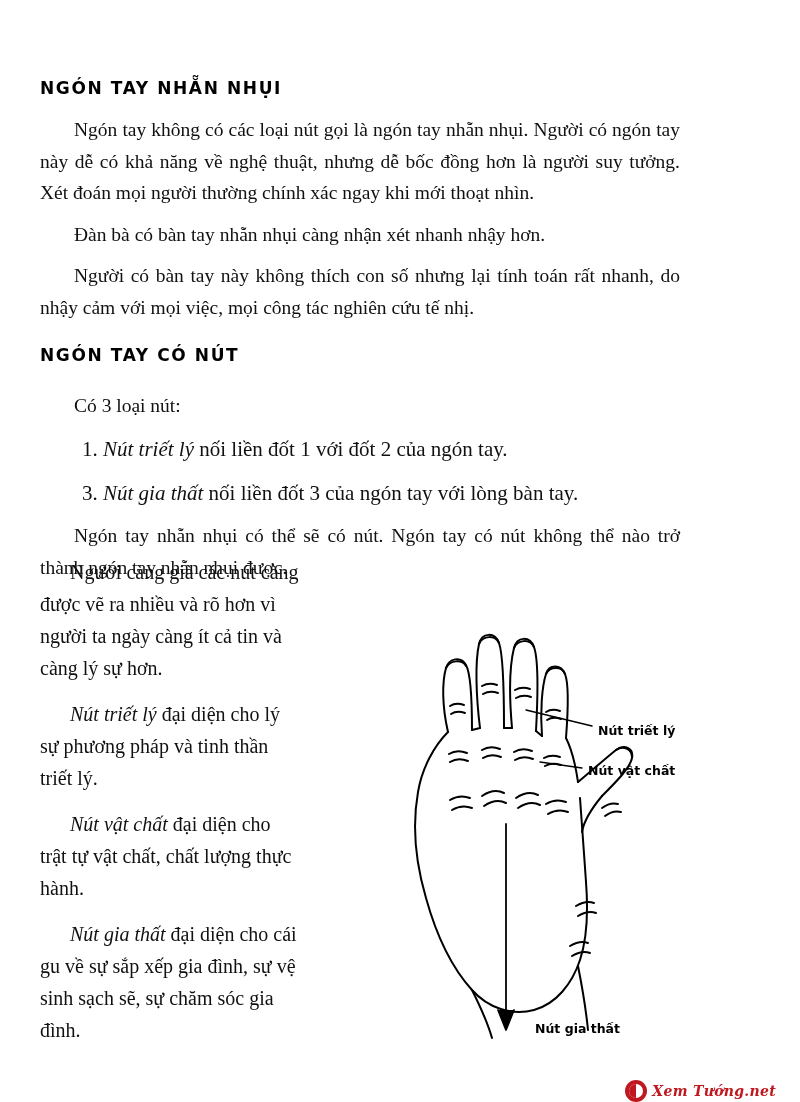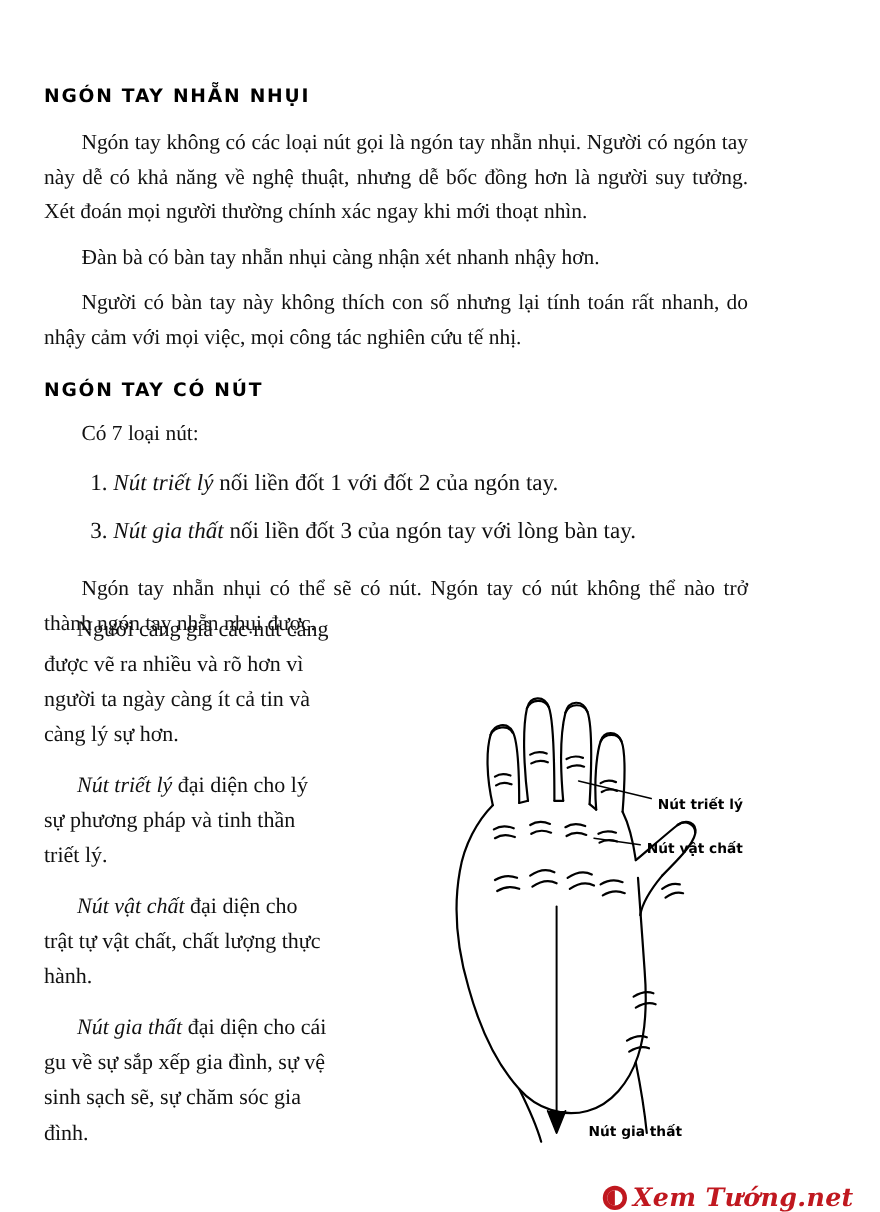--- a/index.html
+++ b/index.html
@@ -30,21 +30,21 @@
     font-size: 17px;
     letter-spacing: 1.6px;
     margin: 0 0 16px 0;
     color: #000;
   }
   h2.heading2 {
     font-family: "DejaVu Sans", sans-serif;
     font-weight: bold;
     font-size: 17px;
     letter-spacing: 1.6px;
-    margin: 22px 0 14px 0;
+    margin: 22px 0 25px 0;
     color: #000;
   }
   p.para {
     font-size: 19.5px;
     line-height: 1.62;
     margin: 0 0 10px 0;
     text-align: justify;
     text-indent: 34px;
   }
   p.list {
@@ -135,41 +135,41 @@
     position: absolute;
     left: 4px; top: 4px;
     width: 7px; height: 14px;
     border-radius: 14px 0 0 14px;
     background: #c0181f;
   }
   .wm-text {
     font-family: "DejaVu Serif", serif;
     font-style: italic;
     font-weight: bold;
-    font-size: 23px;
+    font-size: 14px;
     color: #c0181f;
     letter-spacing: 0.3px;
   }
 </style>
 </head>
 <body>
 
 <div class="page">
 
   <div class="content">
 
     <h2 class="heading">NGÓN TAY NHẴN NHỤI</h2>
 
     <p class="para">Ngón tay không có các loại nút gọi là ngón tay nhẵn nhụi. Người có ngón tay này dễ có khả năng về nghệ thuật, nhưng dễ bốc đồng hơn là người suy tưởng. Xét đoán mọi người thường chính xác ngay khi mới thoạt nhìn.</p>
     <p class="para">Đàn bà có bàn tay nhẵn nhụi càng nhận xét nhanh nhậy hơn.</p>
     <p class="para">Người có bàn tay này không thích con số nhưng lại tính toán rất nhanh, do nhậy cảm với mọi việc, mọi công tác nghiên cứu tế nhị.</p>
 
     <h2 class="heading2">NGÓN TAY CÓ NÚT</h2>
 
-    <p class="para">Có 7 loại nút:</p>
+    <p class="para">Có 3 loại nút:</p>
 
     <p class="list"><span>1.</span> <span class="it">Nút triết lý</span><span> nối liền đốt 1 với đốt 2 của ngón tay.</span></p>
     <p class="list"><span>3.</span> <span class="it">Nút gia thất</span><span> nối liền đốt 3 của ngón tay với lòng bàn tay.</span></p>
 
   </div>
 
   <div class="lower">
 
     <p class="wide-para">Ngón tay nhẵn nhụi có thể sẽ có nút. Ngón tay có nút không thể nào trở thành ngón tay nhẵn nhụi được.</p>
 

